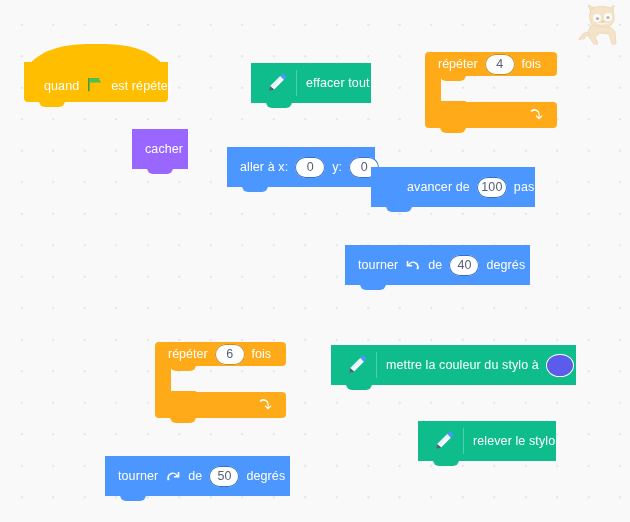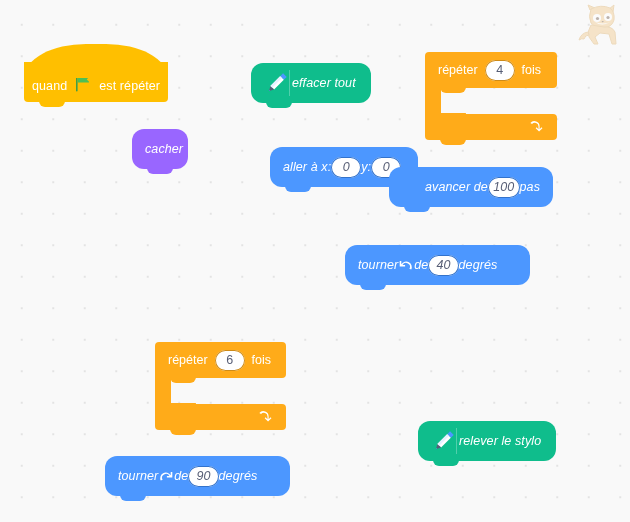--- a/index.html
+++ b/index.html
@@ -42,23 +42,23 @@
     align-items: center;
     color: #ffffff;
     font-size: 12.5px;
     letter-spacing: 0.1px;
     white-space: nowrap;
     user-select: none;
   }
 
   .stack {
     height: 40px;
-    border-radius: 12px;
+    border-radius: 0;
     padding: 0 13px;
-    font-style: italic;
+    gap: 7px;
   }
 
   
   .stack::before {
     content: "";
     position: absolute;
     top: 0px;
     left: 15px;
     width: 26px;
     height: 5px;
@@ -79,21 +79,21 @@
     background: inherit;
     border-bottom-left-radius: 8px;
     border-bottom-right-radius: 8px;
   }
 
   
   .hat {
     height: 40px;
     border-bottom-left-radius: 4px;
     border-bottom-right-radius: 4px;
-    padding: 0 8px;
+    padding: 0 20px;
     gap: 8px;
     align-items: flex-end;
     padding-bottom: 10px;
   }
   .hat .hat-dome {
     position: absolute;
     left: 0;
     top: -18px;
     width: 100%;
     height: 34px;
@@ -170,21 +170,21 @@
     flex: 0 0 28px;
   }
 
   
   .cblock {
     position: absolute;
     user-select: none;
   }
   .cblock .c-top {
     position: relative;
-    height: 36px;
+    height: 24px;
     border-top-left-radius: 4px;
     border-top-right-radius: 4px;
     border-bottom-right-radius: 4px;
     display: flex;
     align-items: center;
     padding: 4px 13px;
     gap: 7px;
     color: #fff;
     font-size: 12.5px;
     box-sizing: border-box;
@@ -299,28 +299,28 @@
       <svg class="loop-arrow" viewBox="0 0 16 16">
         <path d="M2.5 3.2 a5.6 5.6 0 0 1 9.9 3.6 v3.0 l2.1 -2.1 l0.9 1.0 l-3.6 3.6 l-3.6 -3.6 l0.9 -1.0 l2.1 2.1 v-3.0 a3.9 3.9 0 0 0 -6.9 -2.5 z" fill="#ffffff"></path>
       </svg>
     </div>
   </div>
 
   <div class="block stack c-looks" style="left:132px; top:129px; width:56px;">
     <span class="label">cacher</span>
   </div>
 
-  <div class="block stack c-motion" style="left:227px; top:147px; width:148px;margin-left:43px;">
+  <div class="block stack c-motion" style="left:227px; top:147px; width:148px;">
     <span class="label">aller à x:</span>
     <span class="num-input">0</span>
     <span class="label">y:</span>
     <span class="num-input">0</span>
   </div>
 
-  <div class="block stack c-motion" style="left:389px; top:167px; width:164px;padding-left:36px;">
+  <div class="block stack c-motion" style="left:371px; top:167px; width:164px;padding-left:36px;">
     <span class="label">avancer de</span>
     <span class="num-input">100</span>
     <span class="label">pas</span>
   </div>
 
   <div class="block stack c-motion" style="left:345px; top:245px; width:185px;">
     <span class="label">tourner</span>
     <svg class="rot-icon" viewBox="0 0 16 16">
       <path d="M13.2 12.6 a5.6 5.6 0 0 0 -9.8 -5.4 l-0.1 0.1 v-3.2 h-1.6 v5.4 h5.4 v-1.6 h-2.6 a3.95 3.95 0 0 1 6.9 3.9 z" fill="#ffffff"></path>
     </svg>
@@ -337,36 +337,48 @@
       <span class="label">fois</span>
     </div>
     <div class="c-arm c-control"></div>
     <div class="c-bottom c-control">
       <svg class="loop-arrow" viewBox="0 0 16 16">
         <path d="M2.5 3.2 a5.6 5.6 0 0 1 9.9 3.6 v3.0 l2.1 -2.1 l0.9 1.0 l-3.6 3.6 l-3.6 -3.6 l0.9 -1.0 l2.1 2.1 v-3.0 a3.9 3.9 0 0 0 -6.9 -2.5 z" fill="#ffffff"></path>
       </svg>
     </div>
   </div>
 
+  <div class="block stack c-pen" style="left:331px; top:345px; width:245px;">
+    <svg class="pen-icon" viewBox="0 0 24 24">
+      <path d="M17.6 3.0 l3.4 3.4 -2.7 2.7 -3.4 -3.4 z" fill="#4c97ff"></path>
+      <path d="M14.9 5.7 l3.4 3.4 -9.0 9.0 -3.4 -3.4 z" fill="#ffffff"></path>
+      <path d="M5.9 14.7 l3.4 3.4 -4.6 1.2 z" fill="#575e75"></path>
+      <path d="M4.7 19.3 l1.1 -0.3 -0.8 -0.8 z" fill="#4c97ff"></path>
+      <path d="M14.9 5.7 l1.7 1.7 -9.0 9.0 -1.7 -1.7 z" fill="#e6f0ff"></path>
+    </svg>
+    <div class="pen-divider"></div>
+    <span class="label">mettre la couleur du stylo à</span>
+    <span class="color-swatch" style="background: rgb(91, 91, 236);"></span>
+  </div>
 
   <div class="block stack c-pen" style="left:411px; top:421px; width:138px;margin-left:7px;">
     <svg class="pen-icon" viewBox="0 0 24 24">
       <path d="M17.6 3.0 l3.4 3.4 -2.7 2.7 -3.4 -3.4 z" fill="#4c97ff"></path>
       <path d="M14.9 5.7 l3.4 3.4 -9.0 9.0 -3.4 -3.4 z" fill="#ffffff"></path>
       <path d="M5.9 14.7 l3.4 3.4 -4.6 1.2 z" fill="#575e75"></path>
       <path d="M4.7 19.3 l1.1 -0.3 -0.8 -0.8 z" fill="#4c97ff"></path>
       <path d="M14.9 5.7 l1.7 1.7 -9.0 9.0 -1.7 -1.7 z" fill="#e6f0ff"></path>
     </svg>
     <div class="pen-divider"></div>
     <span class="label">relever le stylo</span>
   </div>
 
   <div class="block stack c-motion" style="left:105px; top:456px; width:185px;">
     <span class="label">tourner</span>
     <svg class="rot-icon" viewBox="0 0 16 16">
       <path d="M2.8 12.6 a5.6 5.6 0 0 1 9.8 -5.4 l0.1 0.1 v-3.2 h1.6 v5.4 h-5.4 v-1.6 h2.6 a3.95 3.95 0 0 0 -6.9 3.9 z" fill="#ffffff"></path>
     </svg>
     <span class="label">de</span>
-    <span class="num-input">90</span>
+    <span class="num-input">50</span>
     <span class="label">degrés</span>
   </div>
 
 </div>
 
 </body></html>

